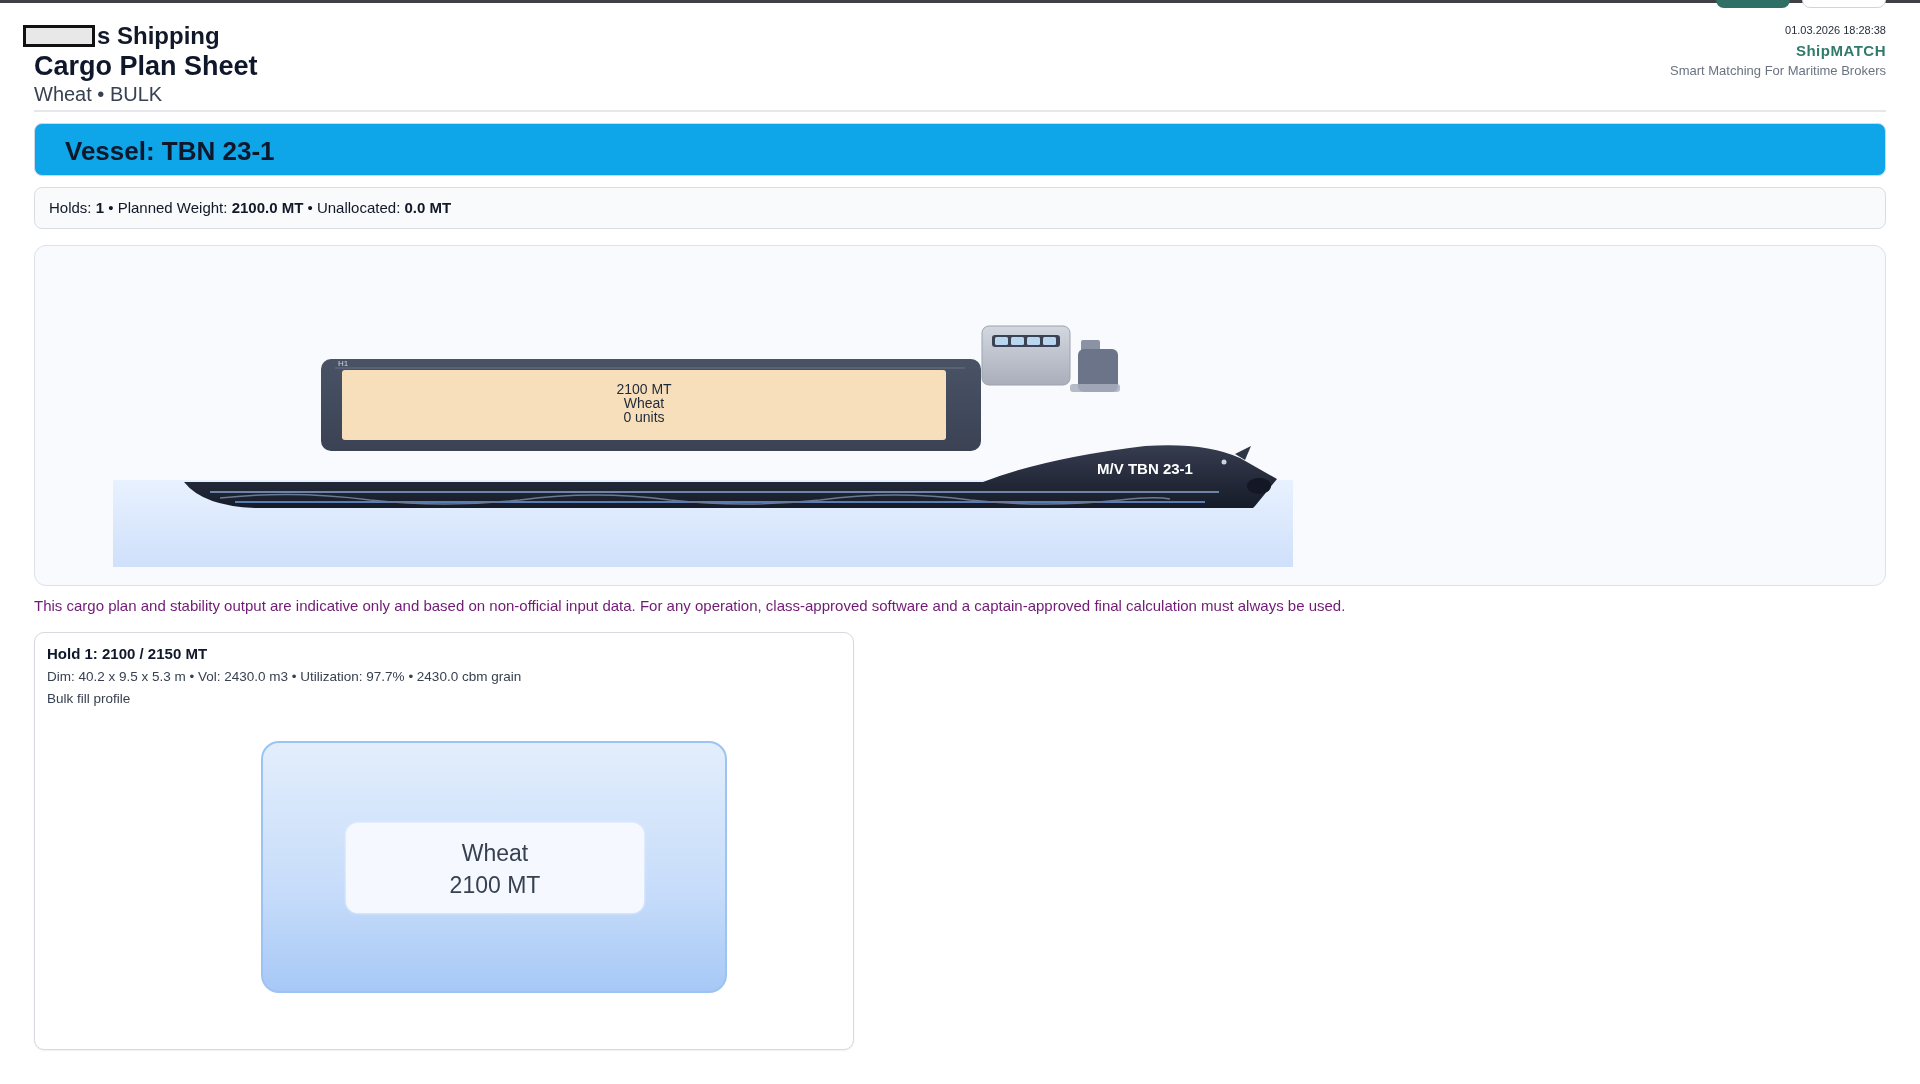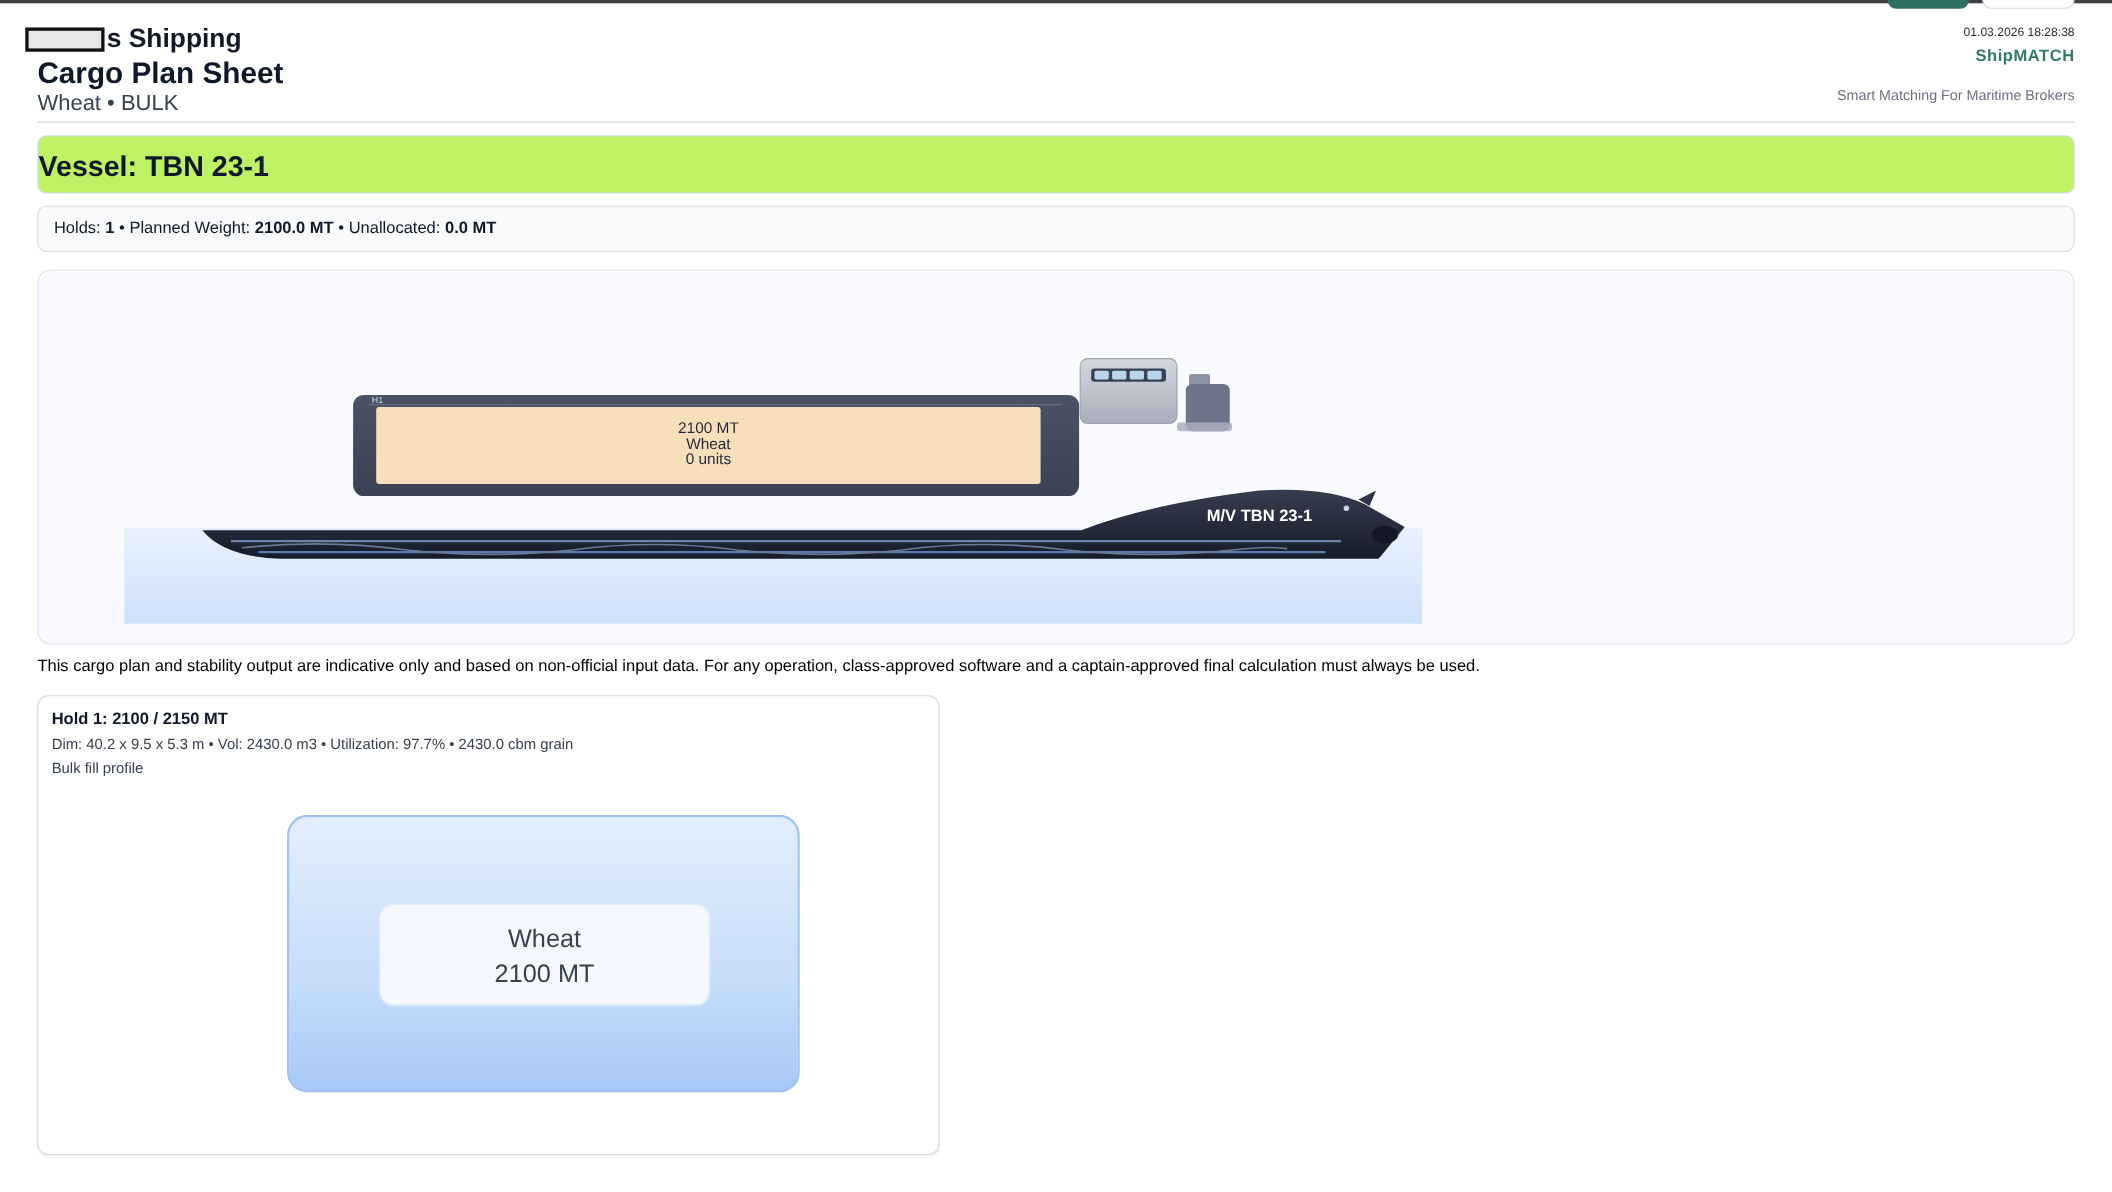--- a/index.html
+++ b/index.html
@@ -12,32 +12,32 @@
 
   .header { position: absolute; left: 34px; top: 20px; width: 1852px; height: 92px; border-bottom: 2px solid #e5e7eb; }
   .brand-line { position: absolute; left: 0; top: 2px; display: flex; align-items: center; font-size: 24px; font-weight: bold; color: #111827; }
   .redact { width: 72px; height: 22px; background: #e8e8e8; border: 3px solid #111; margin-left: -11px; margin-right: 2px; }
   .page-title { position: absolute; left: 0; top: 31px; font-size: 27px; font-weight: bold; color: #0f172a; }
   .page-sub { position: absolute; left: 0; top: 63px; font-size: 20px; color: #374151; }
 
   .hdr-right { position: absolute; right: 0; top: 4px; text-align: right; }
   .timestamp { font-size: 11px; color: #1f2937; }
   .app-name { font-size: 15px; font-weight: bold; color: #2f7a6a; letter-spacing: 0.5px; margin-top: 6px; }
-  .tagline { font-size: 13px; color: #6b7280; margin-top: 20px; }
+  .tagline { font-size: 13px; color: #6b7280; margin-top: 4px; }
 
-  .vessel-card { position: absolute; left: 34px; top: 123px; width: 1852px; height: 53px; background: #bef264; border: 1px solid #c9daf0; border-radius: 8px; padding: 12px 0; }
+  .vessel-card { position: absolute; left: 34px; top: 123px; width: 1852px; height: 53px; background: #0ea5e9; border: 1px solid #c9daf0; border-radius: 8px; padding: 12px 30px; }
   .vessel-title { font-size: 26px; font-weight: bold; color: #0f172a; }
 
   .summary-card { position: absolute; left: 34px; top: 187px; width: 1852px; height: 42px; background: #f8fafc; border: 1px solid #d9dde3; border-radius: 8px; padding: 11px 14px; font-size: 15px; color: #111827; }
   .summary-card b { font-weight: bold; }
 
   .diagram-card { position: absolute; left: 34px; top: 245px; width: 1852px; height: 341px; background: #f8fafd; border: 1px solid #dde2e8; border-radius: 12px; overflow: hidden; }
   .diagram-card svg { position: absolute; left: 0; top: 0; }
 
-  .disclaimer { position: absolute; left: 34px; top: 597px; font-size: 15px; color: #000000; }
+  .disclaimer { position: absolute; left: 34px; top: 597px; font-size: 15px; color: #701a75; }
 
   .hold-card { position: absolute; left: 34px; top: 632px; width: 820px; height: 418px; background: #fff; border: 1px solid #d6d9de; border-radius: 10px; box-shadow: 0 1px 2px rgba(0,0,0,0.06); }
   .hold-title { position: absolute; left: 12px; top: 12px; font-size: 15px; font-weight: bold; color: #0f172a; }
   .hold-dims { position: absolute; left: 12px; top: 36px; font-size: 13.5px; color: #374151; }
   .hold-profile { position: absolute; left: 12px; top: 58px; font-size: 13.5px; color: #374151; }
   .hold-vis { position: absolute; left: 226px; top: 108px; width: 466px; height: 252px; border-radius: 18px; border: 2px solid #9cc3f2; background: linear-gradient(to bottom, #e3eefc 0%, #c6dcfa 60%, #a7c8f6 100%); }
   .hold-label-box { position: absolute; left: 83px; top: 80px; width: 298px; height: 90px; background: #f5f9ff; border-radius: 12px; text-align: center; padding-top: 14px; box-shadow: 0 0 3px rgba(255,255,255,0.9); }
   .hold-label-box div { font-size: 23px; color: #374151; line-height: 32px; }
 </style>
 </head>

